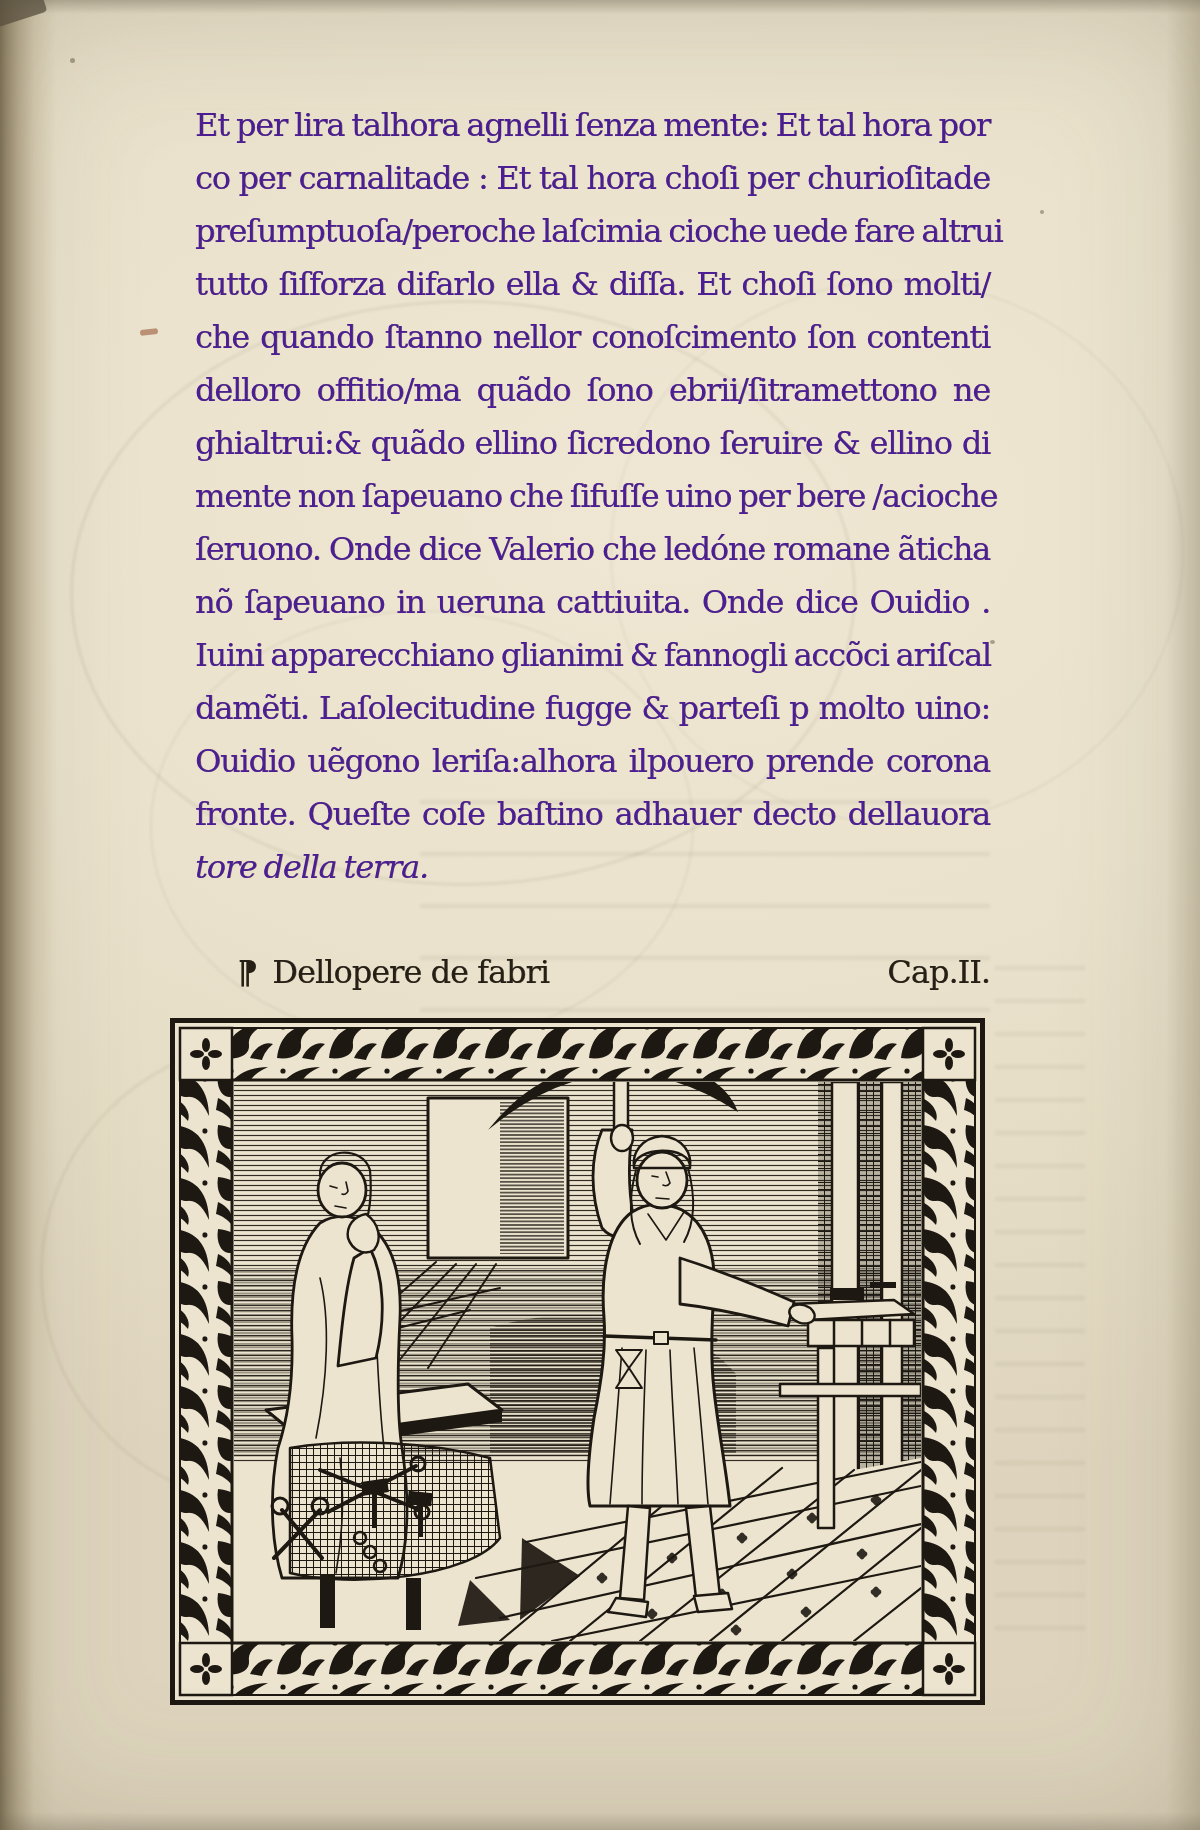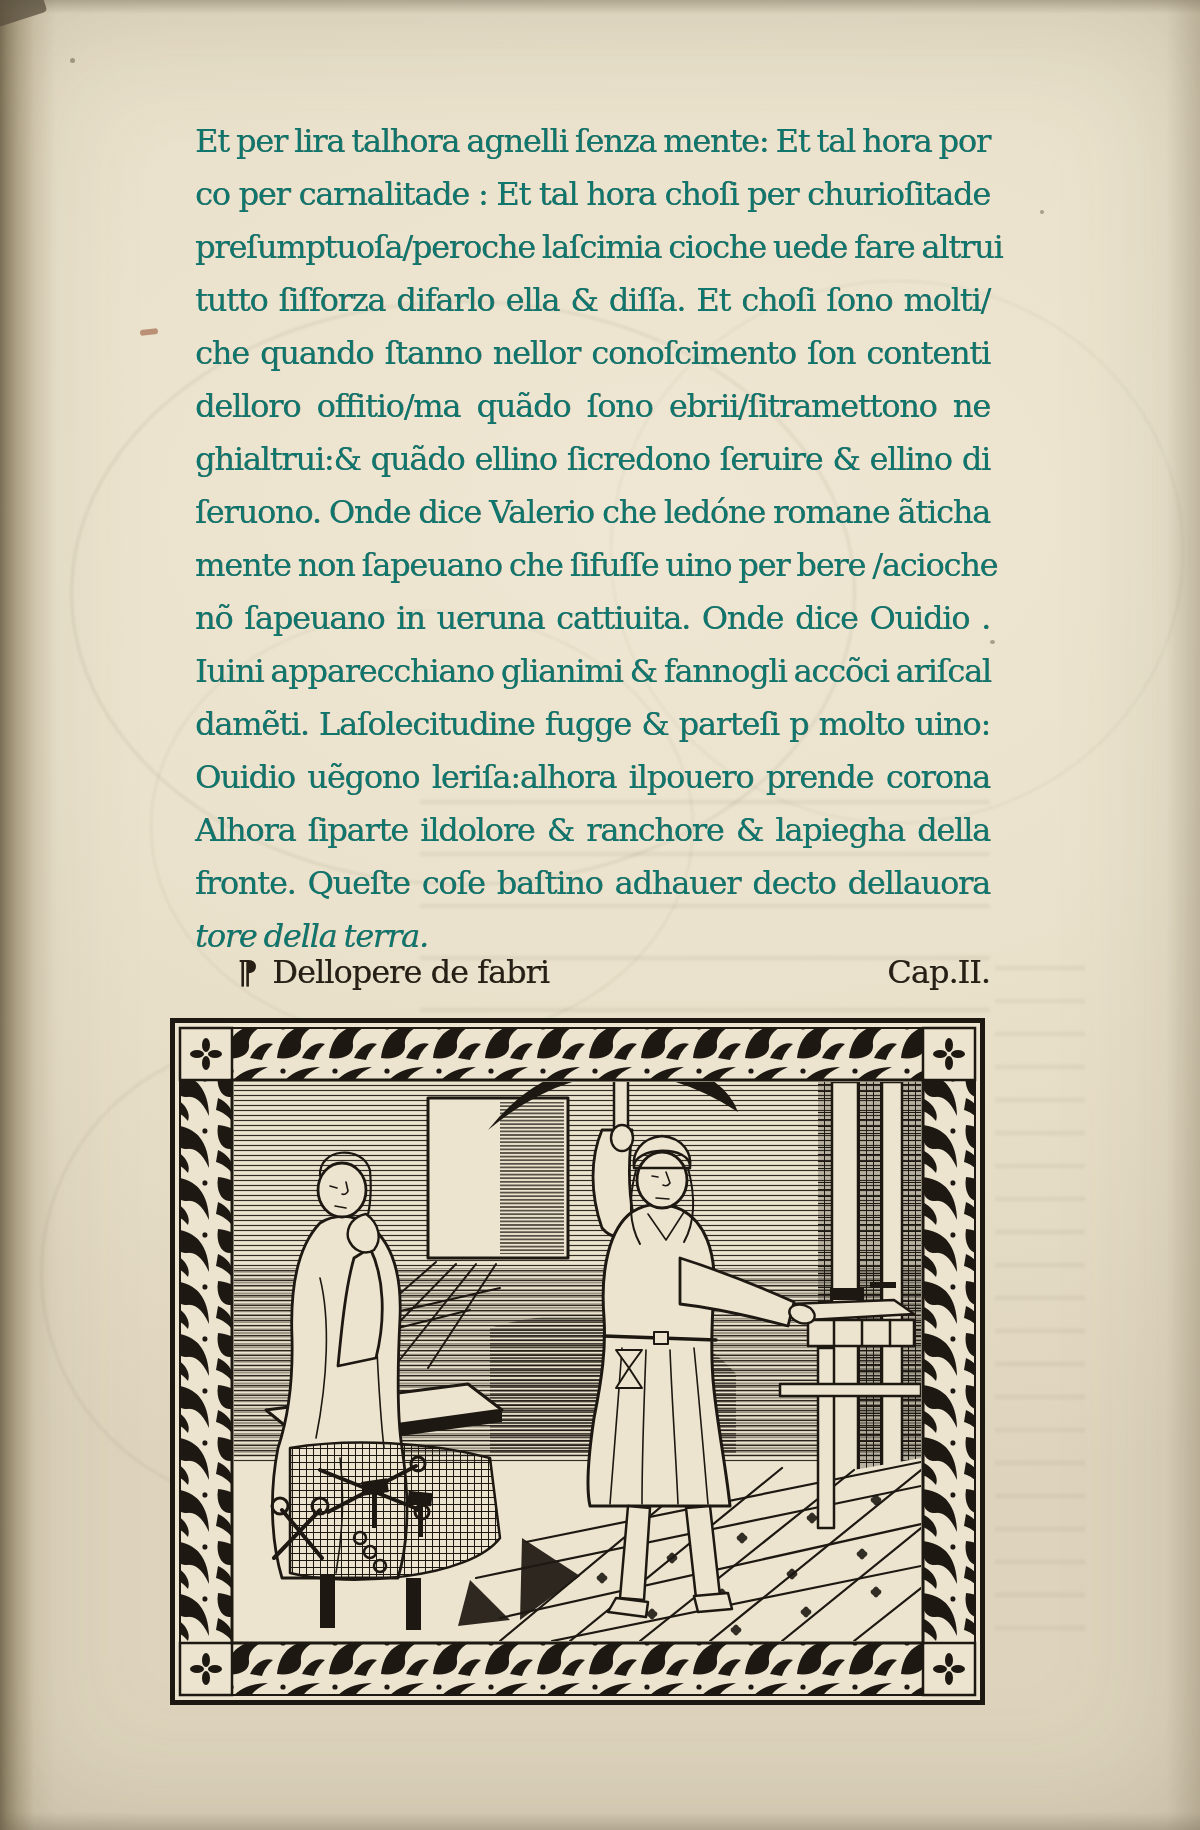--- a/index.html
+++ b/index.html
@@ -32,21 +32,21 @@
   .stain.r3{left:610px;top:280px;width:570px;height:540px;border:2px solid rgba(120,110,88,.08);filter:blur(1px);}
   .stain.r4{left:40px;top:1040px;width:460px;height:460px;border:3px solid rgba(120,110,88,.09);filter:blur(1.2px);}
   .bleed{pointer-events:none;filter:blur(1.6px);}
   .bleed.a{left:420px;top:762px;width:570px;height:250px;opacity:.55;
     background:repeating-linear-gradient(0deg,rgba(96,86,66,.16) 0 4px,rgba(96,86,66,0) 4px 52px);}
   .bleed.b{left:995px;top:940px;width:90px;height:690px;opacity:.5;
     background:repeating-linear-gradient(0deg,rgba(96,86,66,.15) 0 4px,rgba(96,86,66,0) 4px 33px);}
   .vignette{left:0;top:0;width:1200px;height:1830px;pointer-events:none;
     box-shadow:inset 0 0 140px rgba(90,80,60,.22);}
   
-  .text-block{left:195px;top:115px;width:795px;color:#0f766e;}
+  .text-block{left:195px;top:99px;width:795px;color:#4c1d95;}
   .tl{height:53px;line-height:53px;font-size:32px;letter-spacing:-1.2px;word-spacing:-2px;
       text-align:justify;text-align-last:justify;white-space:nowrap;
       text-shadow:0.4px 0.4px 0.6px rgba(40,33,23,.55);}
   .tl.last{text-align:left;text-align-last:left;font-style:italic;}
   .heading-row{left:195px;top:946px;width:795px;display:flex;justify-content:space-between;
       color:#261f15;font-size:32px;letter-spacing:-1px;line-height:53px;
       text-shadow:0.4px 0.4px 0.6px rgba(40,33,23,.55);}
   .heading-left{padding-left:44px;display:flex;gap:14px;}
   .capitulum{display:inline-block;transform:scaleX(-1);font-weight:bold;}
   
@@ -73,27 +73,26 @@
 <div class="abs bleed b"></div>
 
 <div class="abs text-block">
   <div class="tl">Et per lira talhora agnelli ſenza mente: Et tal hora por</div>
   <div class="tl">co per carnalitade : Et tal hora choſi per churioſitade</div>
   <div class="tl">preſumptuoſa/peroche laſcimia cioche uede fare altrui</div>
   <div class="tl">tutto ſiſforza difarlo ella &amp; diſſa. Et choſi ſono molti/</div>
   <div class="tl">che quando ſtanno nellor conoſcimento ſon contenti</div>
   <div class="tl">delloro offitio/ma quãdo ſono ebrii/ſitramettono ne</div>
   <div class="tl">ghialtrui:&amp; quãdo ellino ſicredono ſeruire &amp; ellino di</div>
+  <div class="tl">mente non ſapeuano che ſifuſſe uino per bere /acioche</div>
   <div class="tl">ſeruono. Onde dice Valerio che ledóne romane ãticha</div>
-  <div class="tl">mente non ſapeuano che ſifuſſe uino per bere /acioche</div>
   <div class="tl">nõ ſapeuano in ueruna cattiuita. Onde dice Ouidio .</div>
   <div class="tl">Iuini apparecchiano glianimi &amp; fannogli accõci ariſcal</div>
   <div class="tl">damẽti. Laſolecitudine fugge &amp; parteſi p molto uino:</div>
   <div class="tl">Ouidio uẽgono leriſa:alhora ilpouero prende corona</div>
-  <div class="tl">Alhora ſiparte ildolore &amp; ranchore &amp; lapiegha della</div>
   <div class="tl">fronte. Queſte coſe baſtino adhauer decto dellauora</div>
   <div class="tl last">tore della terra.</div>
 </div>
 
 <div class="abs heading-row">
   <span class="heading-left">
     <span class="capitulum">¶</span>
     <span>Dellopere de fabri</span>
   </span>
   <span>Cap.II.</span>

